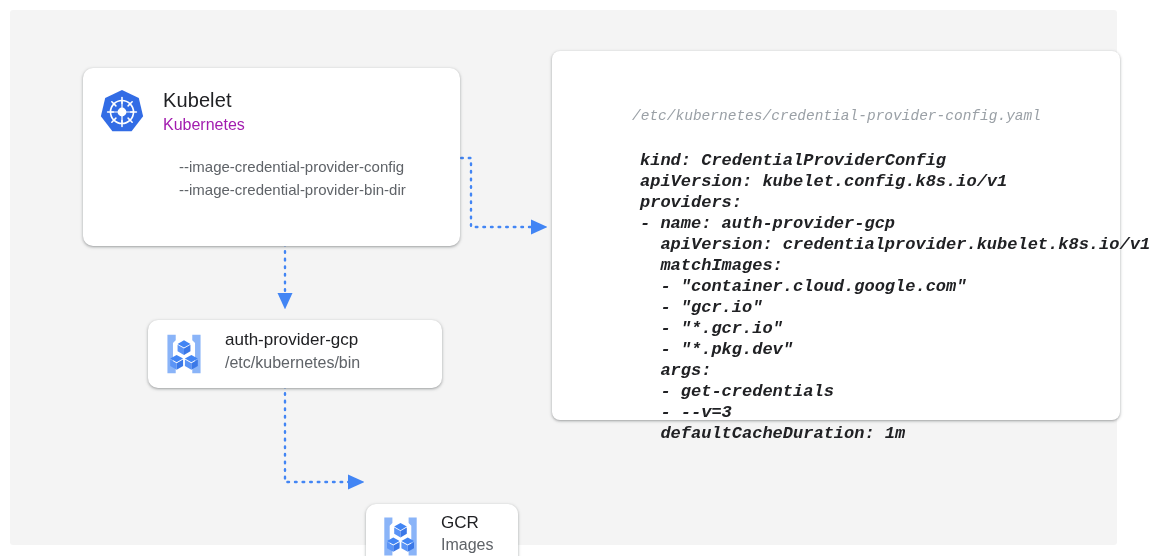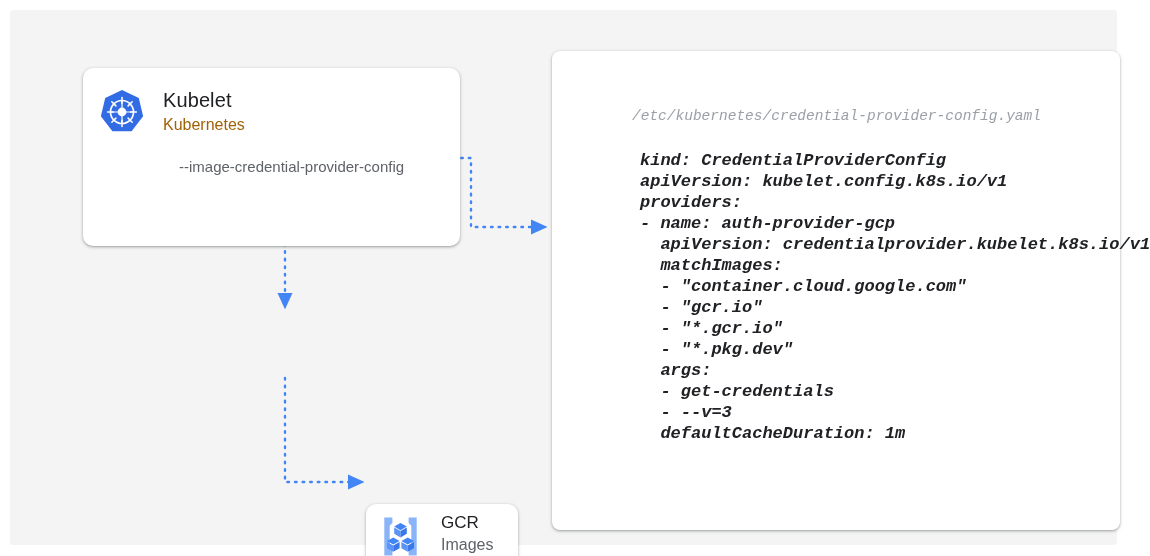--- a/index.html
+++ b/index.html
@@ -44,21 +44,21 @@
     position: absolute;
     left: 80px; top: 21px;
     font-size: 20px;
     color: #202124;
     letter-spacing: .1px;
   }
   #kubelet-subtitle {
     position: absolute;
     left: 80px; top: 48px;
     font-size: 16px;
-    color: #a16207;
+    color: #a21caf;
   }
   .kubelet-flag {
     position: absolute;
     left: 96px;
     font-size: 15px;
     color: #5f6368;
     white-space: nowrap;
   }
   #kubelet-flag-0 { top: 90px; }
   #kubelet-flag-1 { top: 113px; }
@@ -105,21 +105,21 @@
   #gcr-subtitle {
     position: absolute;
     left: 75px; top: 32px;
     font-size: 16px;
     color: #5f6368;
   }
 
   
   #yaml-card {
     left: 542px; top: 41px;
-    width: 568px; height: 479px;
+    width: 568px; height: 369px;
     border-radius: 8px;
     padding-left: 40px;
   }
   #yaml-path {
     position: absolute;
     left: 80px; top: 57px;
     font-family: "Liberation Mono", "DejaVu Sans Mono", monospace;
     font-style: italic;
     font-size: 14.5px;
     color: #9aa0a6;
@@ -184,22 +184,42 @@
       <g stroke="#ffffff" stroke-width="2.6" stroke-linecap="round">
         <line x1="50" y1="43" x2="50" y2="26"></line>
         <line x1="50" y1="57" x2="50" y2="74"></line>
         <line x1="43" y1="50" x2="26" y2="50"></line>
         <line x1="57" y1="50" x2="74" y2="50"></line>
       </g>
     </svg>
     <div id="kubelet-title">Kubelet</div>
     <div id="kubelet-subtitle">Kubernetes</div>
     <div class="kubelet-flag" id="kubelet-flag-0">--image-credential-provider-config</div>
-  </div>
-
+    <div class="kubelet-flag" id="kubelet-flag-1">--image-credential-provider-bin-dir</div>
+  </div>
+
+  <div class="card" id="auth-card">
+    <svg id="auth-icon" viewBox="0 0 100 100" xmlns="http://www.w3.org/2000/svg">
+      <path d="M32 8 L14 8 L14 50 L14 92 L32 92 L32 80 L26 74 L26 26 L32 20 Z" fill="#8ab4f8"></path>
+      <path d="M68 8 L86 8 L86 50 L86 92 L68 92 L68 80 L74 74 L74 26 L68 20 Z" fill="#8ab4f8"></path>
+      <g fill="#4285f4">
+        <path d="M50 20 L64 28 L50 36 L36 28 Z"></path>
+        <path d="M36 30 L50 38 L50 52 L36 44 Z" fill="#5b94f6"></path>
+        <path d="M64 30 L64 44 L50 52 L50 38 Z" fill="#3b78e7"></path>
+        <path d="M34 52 L48 60 L34 68 L20 60 Z"></path>
+        <path d="M20 62 L34 70 L34 84 L20 76 Z" fill="#5b94f6"></path>
+        <path d="M48 62 L48 76 L34 84 L34 70 Z" fill="#3b78e7"></path>
+        <path d="M66 52 L80 60 L66 68 L52 60 Z"></path>
+        <path d="M52 62 L66 70 L66 84 L52 76 Z" fill="#5b94f6"></path>
+        <path d="M80 62 L80 76 L66 84 L66 70 Z" fill="#3b78e7"></path>
+      </g>
+    </svg>
+    <div id="auth-title">auth-provider-gcp</div>
+    <div id="auth-subtitle">/etc/kubernetes/bin</div>
+  </div>
 
   <div class="card" id="gcr-card">
     <svg id="gcr-icon" viewBox="0 0 100 100" xmlns="http://www.w3.org/2000/svg">
       <path d="M32 8 L14 8 L14 50 L14 92 L32 92 L32 80 L26 74 L26 26 L32 20 Z" fill="#8ab4f8"></path>
       <path d="M68 8 L86 8 L86 50 L86 92 L68 92 L68 80 L74 74 L74 26 L68 20 Z" fill="#8ab4f8"></path>
       <g fill="#4285f4">
         <path d="M50 20 L64 28 L50 36 L36 28 Z"></path>
         <path d="M36 30 L50 38 L50 52 L36 44 Z" fill="#5b94f6"></path>
         <path d="M64 30 L64 44 L50 52 L50 38 Z" fill="#3b78e7"></path>
         <path d="M34 52 L48 60 L34 68 L20 60 Z"></path>

